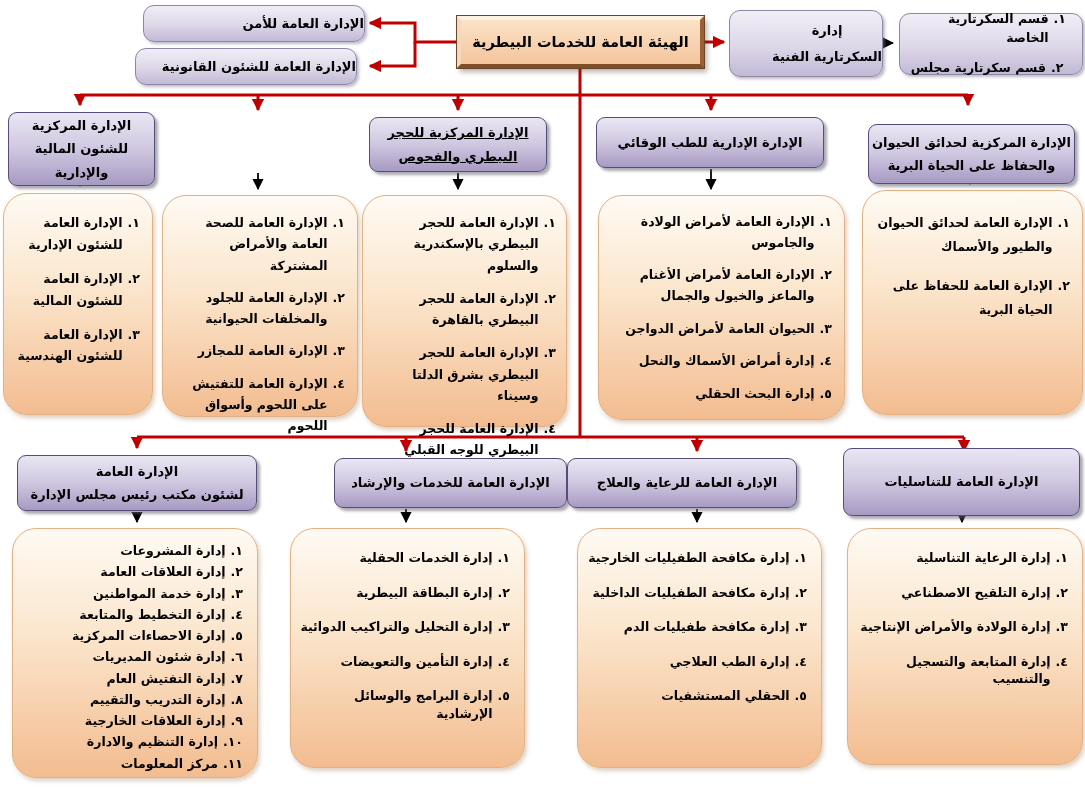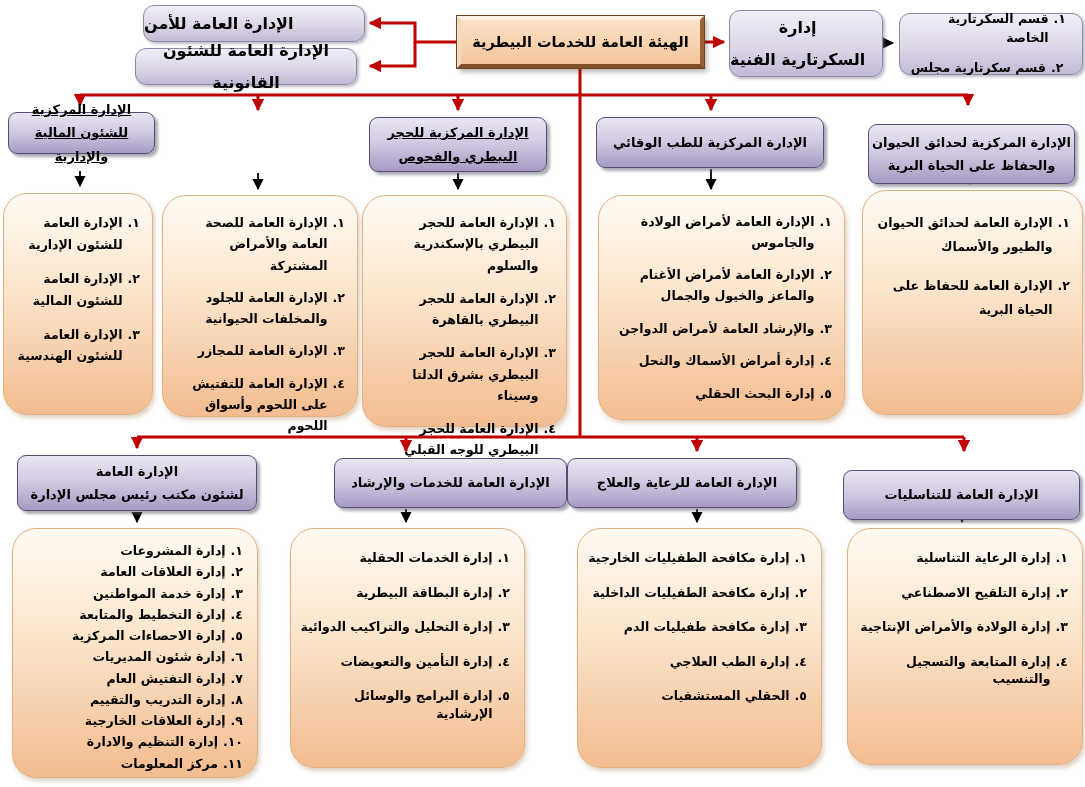--- a/index.html
+++ b/index.html
@@ -4,22 +4,22 @@
 <style>
   html,body{margin:0;padding:0;background:#fff;}
   .canvas{position:relative;width:1085px;height:787px;background:#fff;direction:rtl;
           font-family:"DejaVu Sans",sans-serif;font-weight:bold;color:#000;overflow:hidden;}
   .wires{position:absolute;left:0;top:0;width:1085px;height:787px;}
   .r{stroke:#c00000;stroke-width:3;fill:none;}
   .k{stroke:#000000;stroke-width:1.8;fill:none;}
   .abs{position:absolute;box-sizing:border-box;}
   .lav{background:linear-gradient(180deg,#f1eef7 0%,#ddd7e8 55%,#c2b9d5 100%);
        border:1px solid #8f87a6;border-radius:11px;box-shadow:2px 2px 3px rgba(125,120,145,.5);
-       display:flex;align-items:center;justify-content:flex-end;text-align:center;
-       font-size:16px;line-height:2;white-space:pre-line;}
+       display:flex;align-items:center;justify-content:flex-start;text-align:center;
+       font-size:13px;line-height:2;white-space:pre-line;}
   .main{background:linear-gradient(180deg,#fbe2c6 0%,#f4c59d 100%);
         border:4px solid;border-color:#fdf2e4 #9a6234 #7e4f28 #f3d9bd;outline:1px solid #6b4526;
         box-shadow:3px 4px 5px rgba(70,60,50,.4);
         display:flex;align-items:center;justify-content:center;text-align:center;font-size:14.5px;}
   .hdr{background:linear-gradient(180deg,#eae6f3 0%,#cfc7e0 50%,#a79ac3 100%);
        border:1.5px solid #584c78;border-radius:9px;box-shadow:3px 3px 3px rgba(100,100,115,.55);
        display:flex;align-items:center;justify-content:center;text-align:center;
        font-size:13px;line-height:1.8;white-space:pre-line;}
   .pl{background:linear-gradient(180deg,#fefaf3 0%,#fbe6cd 42%,#f3bc90 100%);
       border:1px solid #e2b183;border-radius:24px;box-shadow:2px 3px 4px rgba(160,120,80,.35);
@@ -98,30 +98,30 @@
     <div class="it">
       <span class="n">١.</span>
       <span class="t">قسم السكرتارية الخاصة</span>
     </div>
     <div class="it">
       <span class="n">٢.</span>
       <span class="t">قسم سكرتارية مجلس</span>
     </div>
   </div>
 
-  <div class="abs hdr" style="left:8px;top:112px;width:147px;height:42px;text-decoration:underline;">
+  <div class="abs hdr" style="left:8px;top:112px;width:147px;height:74px;">
     <span>الإدارة المركزية
 للشئون المالية والإدارية</span>
   </div>
   <div class="abs hdr" style="left:369px;top:117px;width:178px;height:55px;text-decoration:underline;">
     <span>الإدارة المركزية للحجر
 البيطري والفحوص</span>
   </div>
   <div class="abs hdr" style="left:596px;top:117px;width:228px;height:51px;">
-    <span>الإدارة المركزية للطب الوقائي</span>
+    <span>الإدارة الإدارية للطب الوقائي</span>
   </div>
   <div class="abs hdr" style="left:868px;top:112px;width:207px;height:60px;margin-top:12px;">
     <span>الإدارة المركزية لحدائق الحيوان
 والحفاظ على الحياة البرية</span>
   </div>
 
   <div class="abs pl" id="cl1" style="left:3px;top:193px;width:150px;height:222px;">
     <div class="it">
         <span class="n">١.</span>
         <span class="t">الإدارة العامة للشئون الإدارية</span>
@@ -175,21 +175,21 @@
     <div class="it">
         <span class="n">١.</span>
         <span class="t">الإدارة العامة لأمراض الولادة والجاموس</span>
       </div>
     <div class="it">
         <span class="n">٢.</span>
         <span class="t">الإدارة العامة لأمراض الأغنام والماعز والخيول والجمال</span>
       </div>
     <div class="it">
         <span class="n">٣.</span>
-        <span class="t">والإرشاد العامة لأمراض الدواجن</span>
+        <span class="t">الحيوان العامة لأمراض الدواجن</span>
       </div>
     <div class="it">
         <span class="n">٤.</span>
         <span class="t">إدارة أمراض الأسماك والنحل</span>
       </div>
     <div class="it">
         <span class="n">٥.</span>
         <span class="t">إدارة البحث الحقلي</span>
       </div>
   </div>
@@ -207,21 +207,21 @@
   <div class="abs hdr" style="left:17px;top:455px;width:240px;height:56px;">
     <span>الإدارة العامة
 لشئون مكتب رئيس مجلس الإدارة</span>
   </div>
   <div class="abs hdr" style="left:290px;top:458px;width:233px;height:50px;margin-left:44px;">
     <span>الإدارة العامة للخدمات والإرشاد</span>
   </div>
   <div class="abs hdr" style="left:567px;top:458px;width:230px;height:50px;padding-left:10px;">
     <span>الإدارة العامة للرعاية والعلاج</span>
   </div>
-  <div class="abs hdr" style="left:843px;top:470px;width:237px;height:50px;">
+  <div class="abs hdr" style="left:843px;top:448px;width:237px;height:68px;">
     <span>الإدارة العامة للتناسليات</span>
   </div>
 
   <div class="abs pl" id="gl1" style="left:12px;top:528px;width:246px;height:250px;">
     <div class="it">
         <span class="n">١.</span>
         <span class="t">إدارة المشروعات</span>
       </div>
     <div class="it">
         <span class="n">٢.</span>

